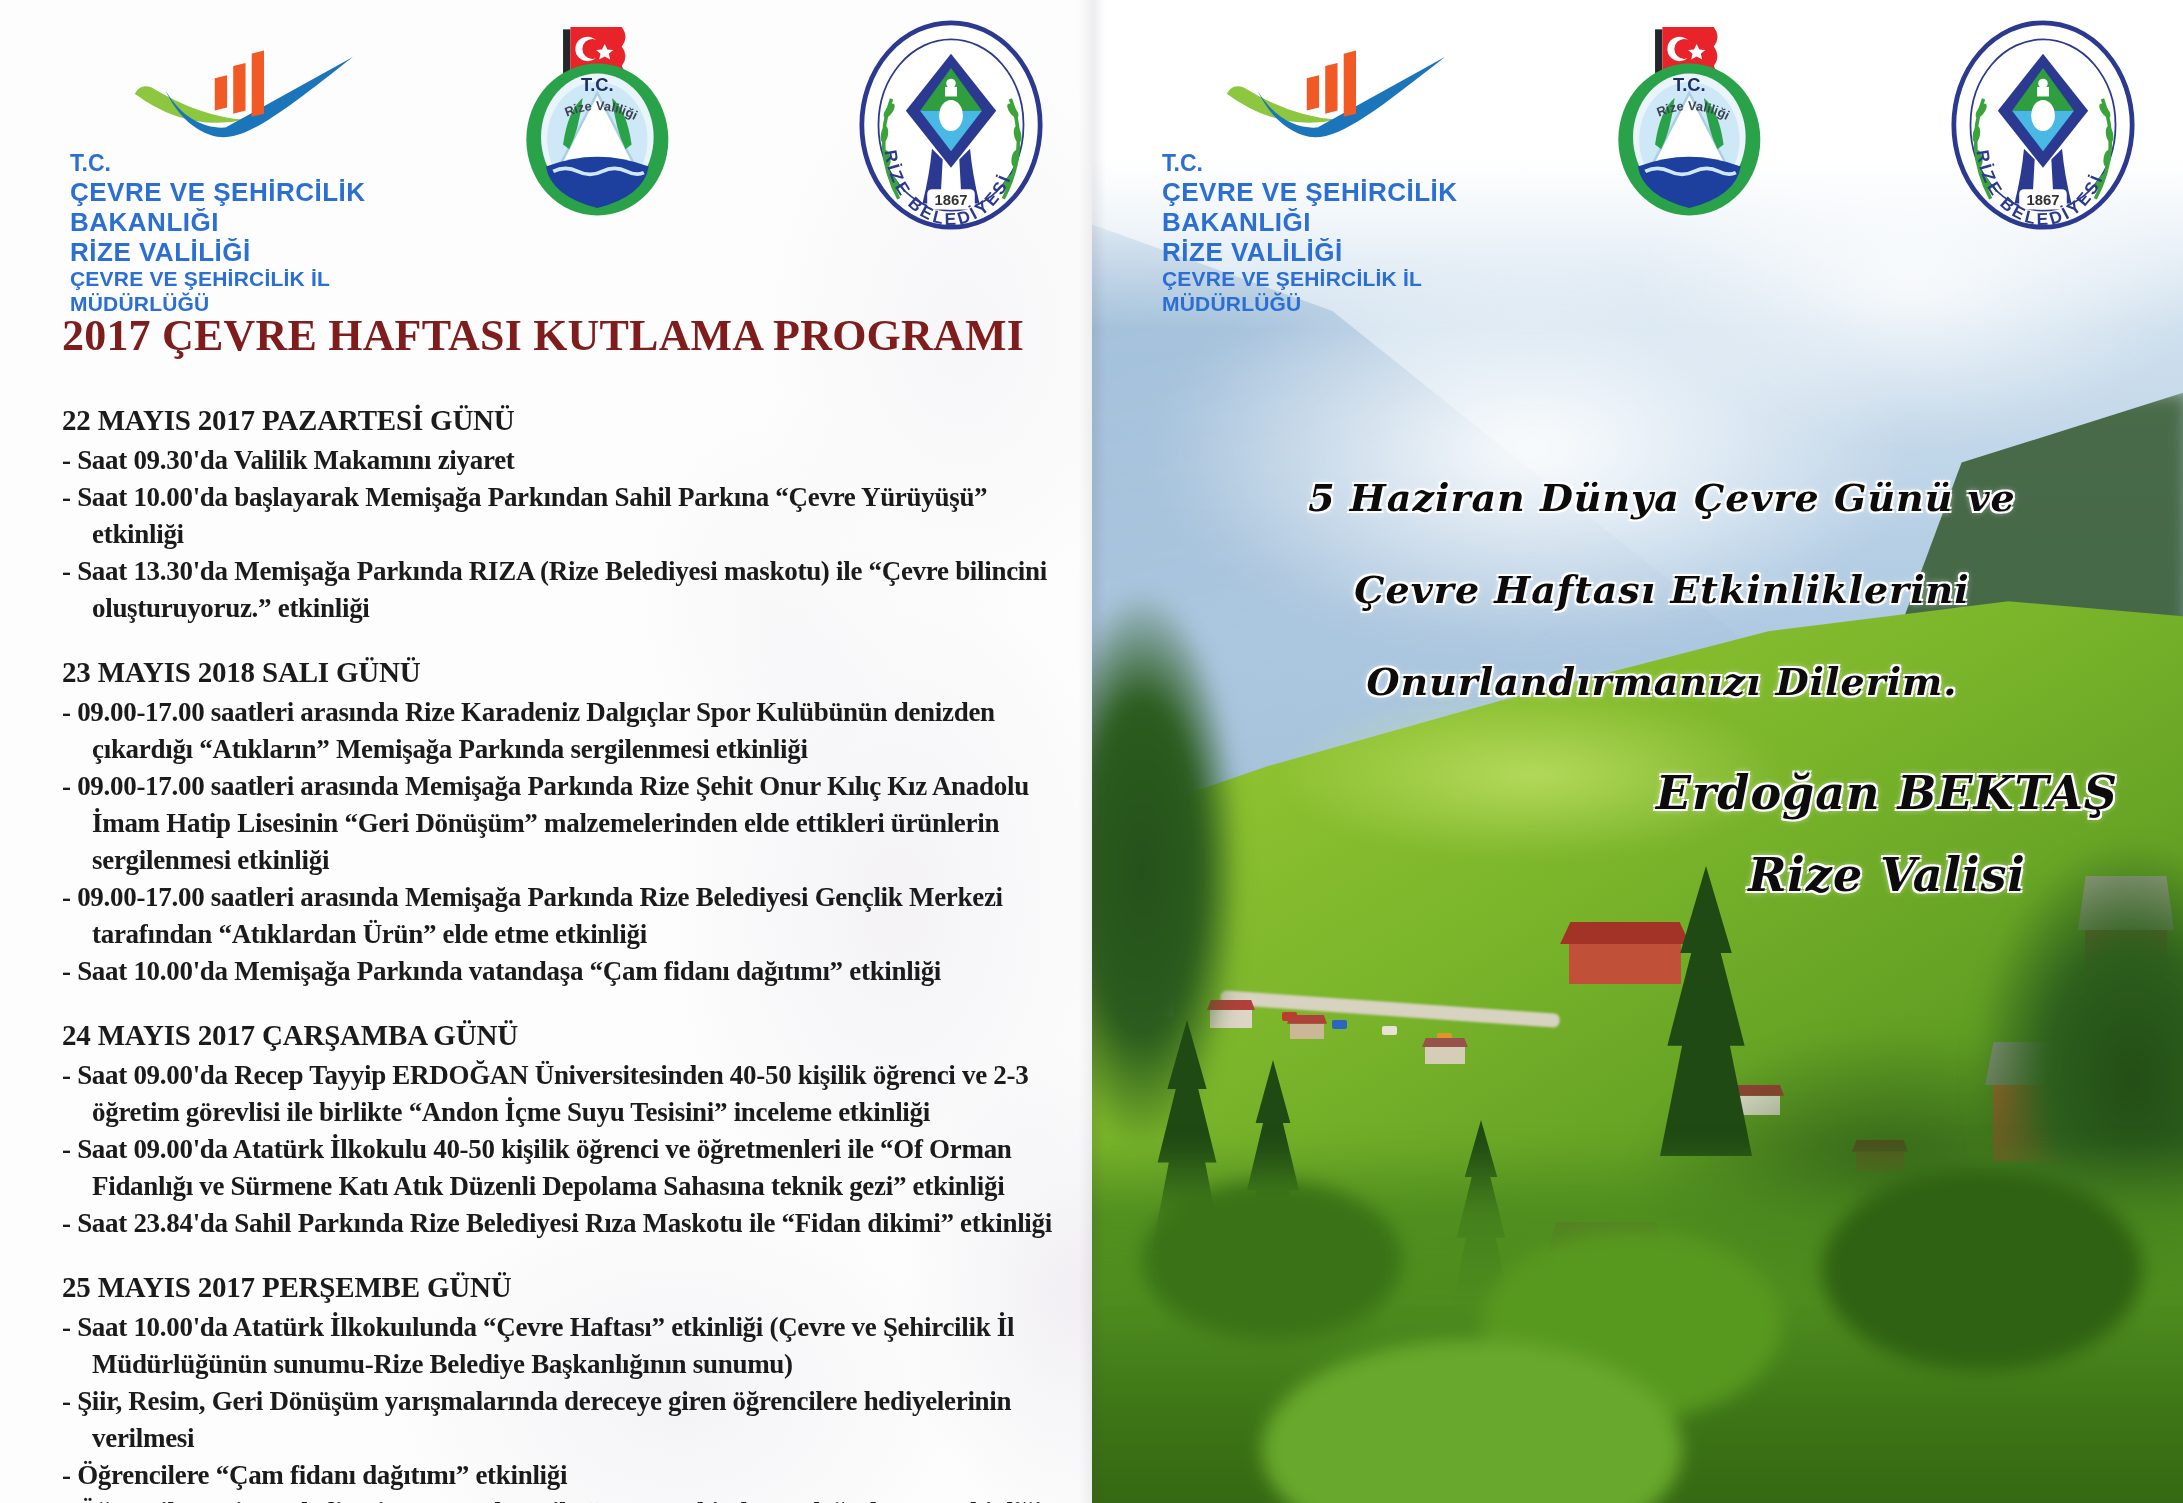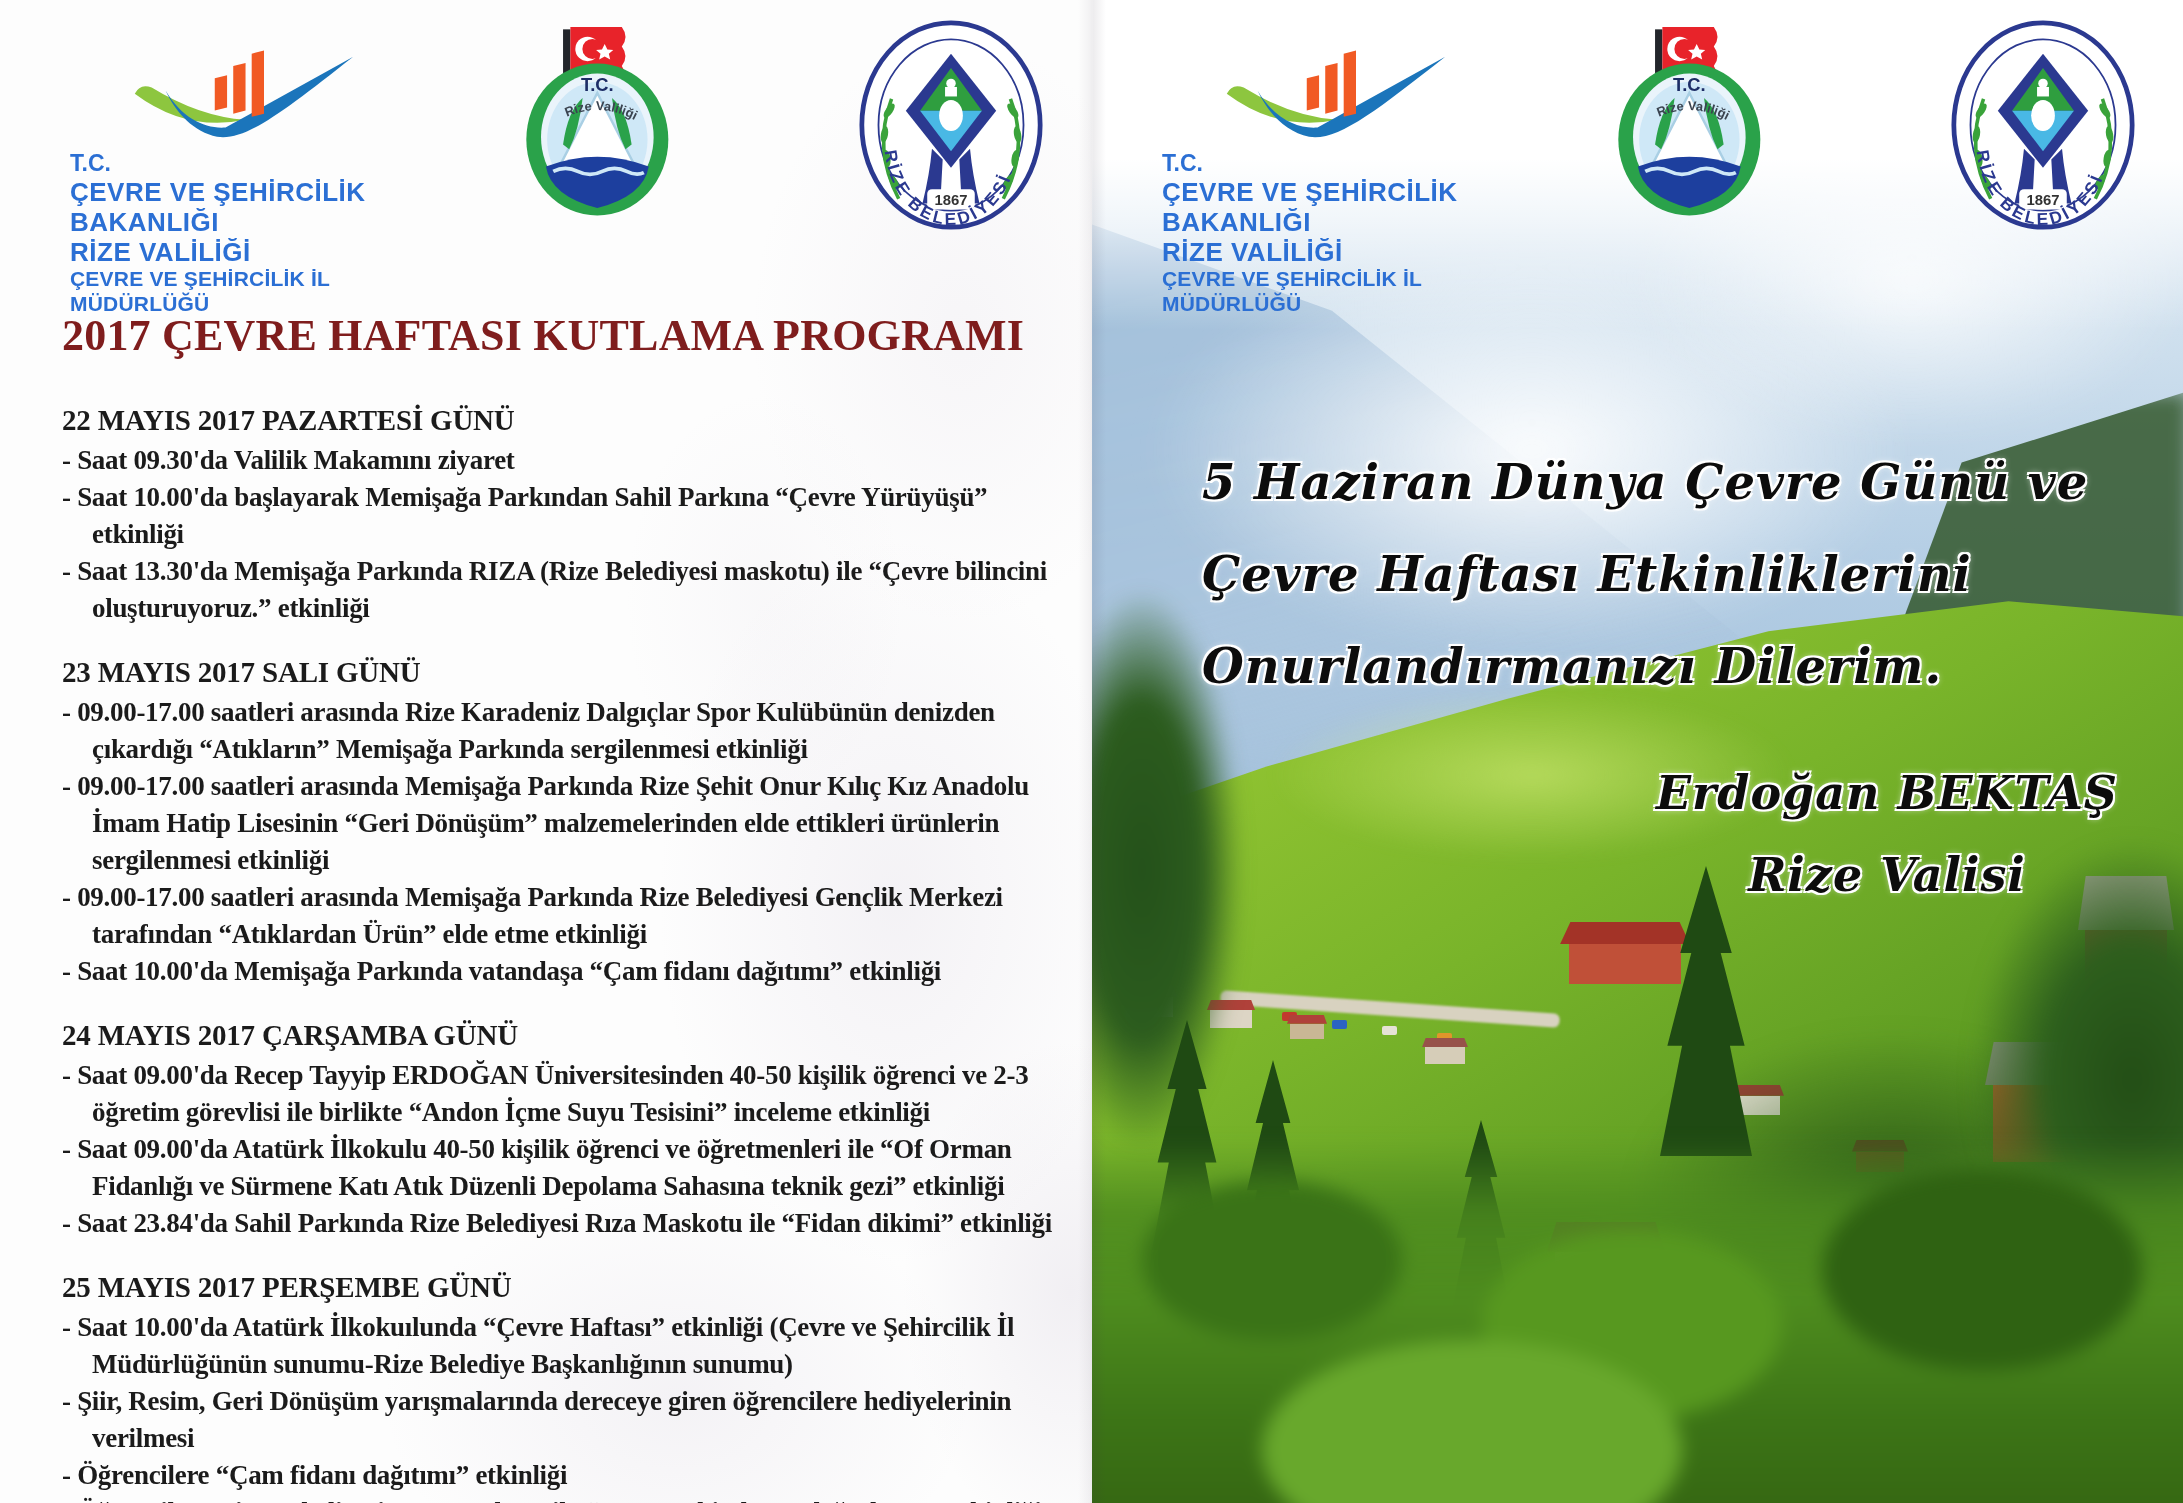--- a/index.html
+++ b/index.html
@@ -67,23 +67,23 @@
   .house .body{width:86%;height:64%;margin:0 auto;}
   .foreground{left:-30px;top:1140px;width:1160px;height:400px;z-index:9;filter:blur(9px);
         background:linear-gradient(180deg,rgba(70,128,28,0) 0%,rgba(76,138,30,.85) 18%,#4e8c1e 40%,#3c7416 70%,#336311 100%);}
   .bush{position:absolute;border-radius:50%;}
   .pavilion{position:absolute;left:330px;top:290px;width:90px;height:48px;background:#57a02a;
         clip-path:polygon(50% 0,100% 100%,0 100%);}
   .rp-top{left:0;top:0;width:100%;height:330px;z-index:10;
         background:linear-gradient(180deg,#ffffff 0%,#ffffff 48%,rgba(255,255,255,0) 100%);}
   .rp-header{position:absolute;inset:0;z-index:12;}
   
-  .quote{position:absolute;left:110px;top:436px;width:920px;z-index:13;
+  .quote{position:absolute;left:110px;top:452px;width:920px;z-index:13;text-align:center;
         font-family:"DejaVu Serif",serif;font-style:italic;font-weight:700;
-        font-size:48px;line-height:92px;color:#0c0c0c;letter-spacing:1px;
+        font-size:38px;line-height:92px;color:#0c0c0c;letter-spacing:1px;
         text-shadow:-2px -2px 0 #fff,2px -2px 0 #fff,-2px 2px 0 #fff,2px 2px 0 #fff,0 0 7px rgba(255,255,255,.9);}
   .signature{position:absolute;left:555px;top:752px;width:480px;z-index:13;text-align:center;
         font-family:"DejaVu Serif",serif;font-style:italic;font-weight:700;
         font-size:46px;line-height:82px;color:#0c0c0c;letter-spacing:1px;
         text-shadow:-2px -2px 0 #fff,2px -2px 0 #fff,-2px 2px 0 #fff,2px 2px 0 #fff,0 0 7px rgba(255,255,255,.9);}
 </style>
 </head>
 <body>
 
 <div class="canvas">
@@ -165,21 +165,21 @@
     <div class="title">2017 ÇEVRE HAFTASI KUTLAMA PROGRAMI</div>
 
     <div class="program">
       <div class="section">
         <div class="day-heading">22 MAYIS 2017 PAZARTESİ GÜNÜ</div>
         <div class="item">- Saat 09.30'da Valilik Makamını ziyaret</div>
         <div class="item">- Saat 10.00'da başlayarak Memişağa Parkından Sahil Parkına “Çevre Yürüyüşü” etkinliği</div>
         <div class="item">- Saat 13.30'da Memişağa Parkında RIZA (Rize Belediyesi maskotu) ile “Çevre bilincini oluşturuyoruz.” etkinliği</div>
       </div>
       <div class="section">
-        <div class="day-heading">23 MAYIS 2017 SALI GÜNÜ</div>
+        <div class="day-heading">23 MAYIS 2018 SALI GÜNÜ</div>
         <div class="item">- 09.00-17.00 saatleri arasında Rize Karadeniz Dalgıçlar Spor Kulübünün denizden çıkardığı “Atıkların” Memişağa Parkında sergilenmesi etkinliği</div>
         <div class="item">- 09.00-17.00 saatleri arasında Memişağa Parkında Rize Şehit Onur Kılıç Kız Anadolu İmam Hatip Lisesinin “Geri Dönüşüm” malzemelerinden elde ettikleri ürünlerin sergilenmesi etkinliği</div>
         <div class="item">- 09.00-17.00 saatleri arasında Memişağa Parkında Rize Belediyesi Gençlik Merkezi tarafından “Atıklardan Ürün” elde etme etkinliği</div>
         <div class="item">- Saat 10.00'da Memişağa Parkında vatandaşa “Çam fidanı dağıtımı” etkinliği</div>
       </div>
       <div class="section">
         <div class="day-heading">24 MAYIS 2017 ÇARŞAMBA GÜNÜ</div>
         <div class="item">- Saat 09.00'da Recep Tayyip ERDOĞAN Üniversitesinden 40-50 kişilik öğrenci ve 2-3 öğretim görevlisi ile birlikte “Andon İçme Suyu Tesisini” inceleme etkinliği</div>
         <div class="item">- Saat 09.00'da Atatürk İlkokulu 40-50 kişilik öğrenci ve öğretmenleri ile “Of Orman Fidanlığı ve Sürmene Katı Atık Düzenli Depolama Sahasına teknik gezi” etkinliği</div>
         <div class="item">- Saat 23.84'da Sahil Parkında Rize Belediyesi Rıza Maskotu ile “Fidan dikimi” etkinliği</div>

